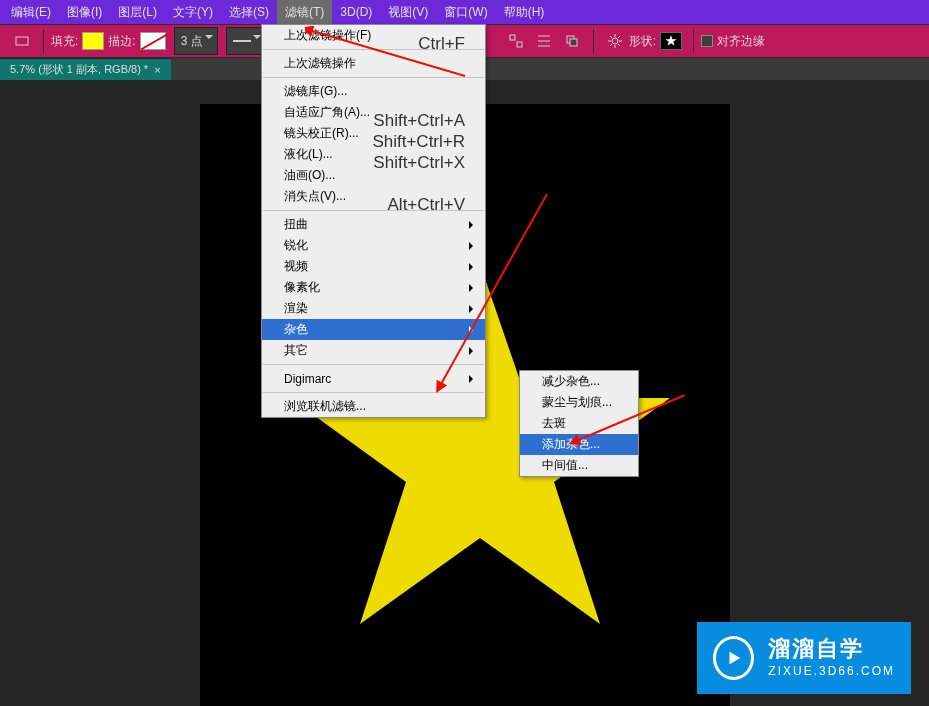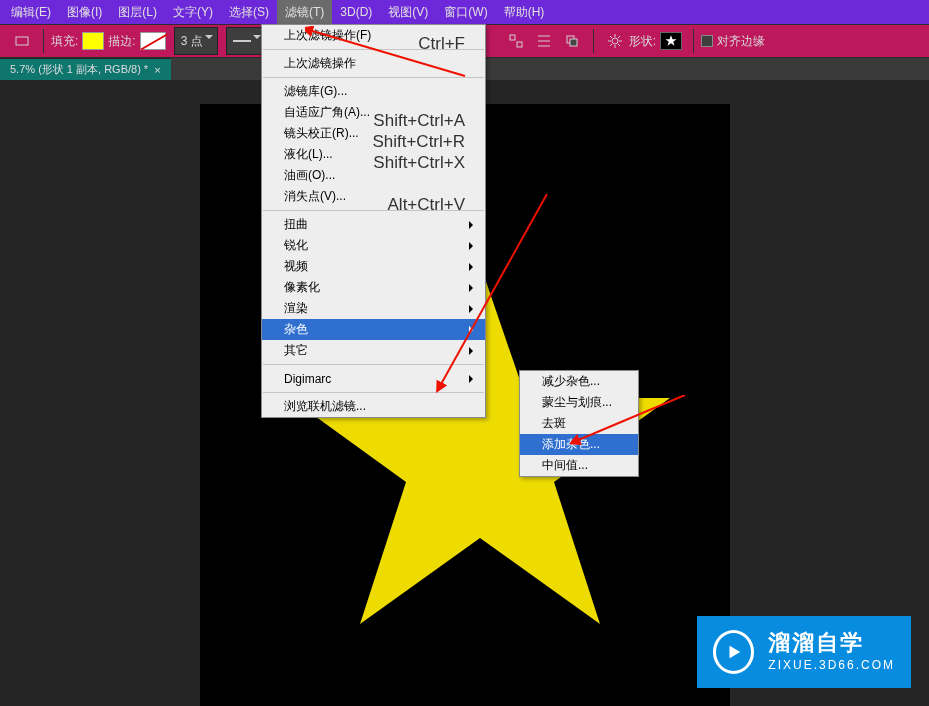--- a/index.html
+++ b/index.html
@@ -43,21 +43,21 @@
 .menu-item.sub::after { content:""; position:absolute; right:8px; top:7px; border:4px solid transparent; border-left-color:#000; }
 .menu-item.hl.sub::after { border-left-color:#fff; }
 
 
 .menu2 { position:absolute; left:486px; top:370px; width:120px; background:#eeeeee; border:1px solid #8a8a8a; box-shadow:2px 2px 4px rgba(0,0,0,.3); font-size:12px; color:#000; z-index:11;margin-left:33px; }
 
 
 .arrow { position:absolute; z-index:20; pointer-events:none; }
 
 
-.wm { position:absolute; right:18px; bottom:18px; background:#088ce0; width:214px; height:72px; color:#fff; display:flex; align-items:center; padding:0 16px; gap:14px; z-index:5; }
+.wm { position:absolute; right:18px; bottom:12px; background:#088ce0; width:214px; height:72px; color:#fff; display:flex; align-items:center; padding:0 16px; gap:14px; z-index:5; }
 .wm-icon { width:44px; height:44px; border:3px solid #fff; border-radius:50%; display:flex; align-items:center; justify-content:center; }
 .wm-icon svg { width:18px; height:18px; }
 .wm-txt .t1 { font-size:22px; font-weight:700; letter-spacing:2px; line-height:1; }
 .wm-txt .t2 { font-size:12px; letter-spacing:2px; margin-top:4px; }
 
 .ico-svg { width:16px; height:16px; fill:#cfcfcf; }
 </style>
 </head>
 <body>
 

